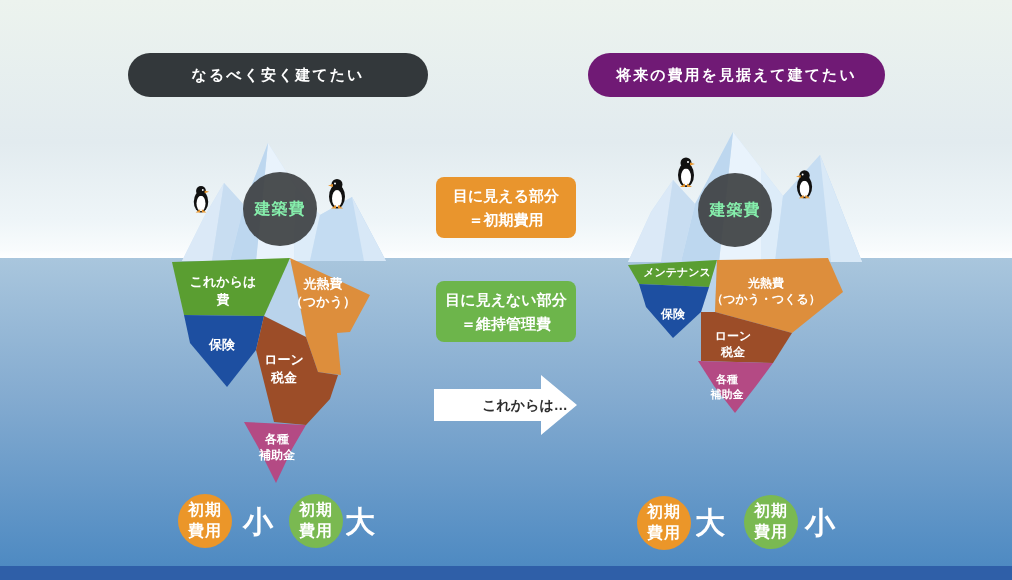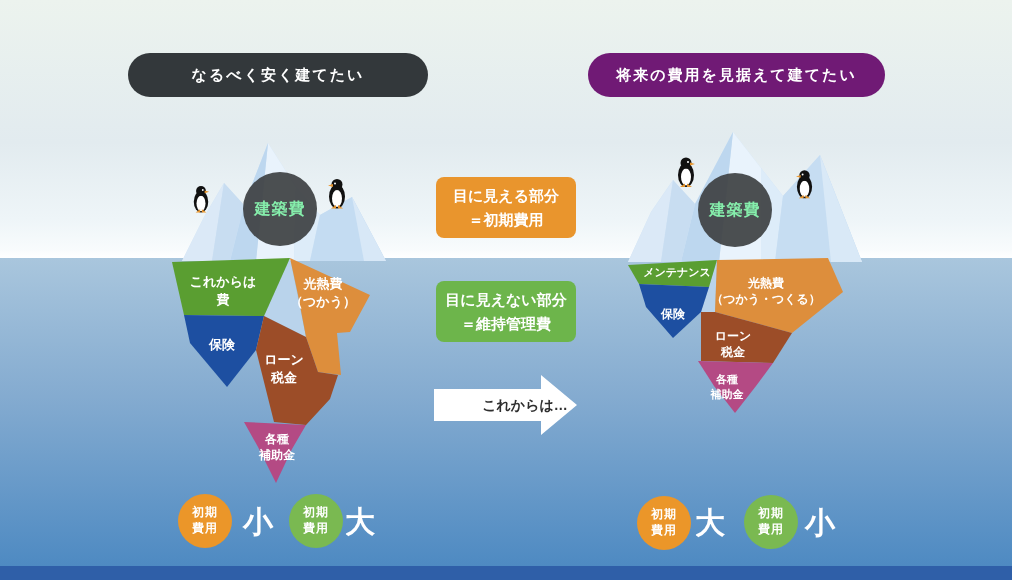--- a/index.html
+++ b/index.html
@@ -23,21 +23,21 @@
   .arrow-wrap{position:absolute;left:434px;top:375px;width:143px;height:60px;}
   .arrow-label{position:absolute;left:439px;top:391px;width:100px;text-align:center;
         font-size:14px;font-weight:bold;color:#2e2e2e;line-height:28px;margin-left:36px;}
   .berg{position:absolute;}
   .seg-label{position:absolute;transform:translate(-50%,-50%);color:#fff;font-weight:bold;
         text-align:center;white-space:pre-line;line-height:1.35;}
   .cost-circle{position:absolute;width:74px;height:74px;border-radius:50%;background:rgba(62,66,68,.93);
         color:#86efac;font-weight:bold;font-size:16px;display:flex;align-items:center;justify-content:center;
         letter-spacing:1px;}
   .badge{position:absolute;width:54px;height:54px;border-radius:50%;color:#fff;font-weight:bold;
-        font-size:12px;letter-spacing:1px;display:flex;align-items:center;justify-content:center;
+        font-size:16px;letter-spacing:1px;display:flex;align-items:center;justify-content:center;
         text-align:center;white-space:pre-line;line-height:1.3;}
   .badge.orange{background:#eb9629;}
   .badge.green{background:#7ab951;}
   .badge-size{position:absolute;transform:translate(-50%,-50%);color:#fff;font-weight:bold;font-size:30px;}
   .penguin{position:absolute;}
   .flip{transform:scaleX(-1);}
 </style>
 </head>
 <body>
 

